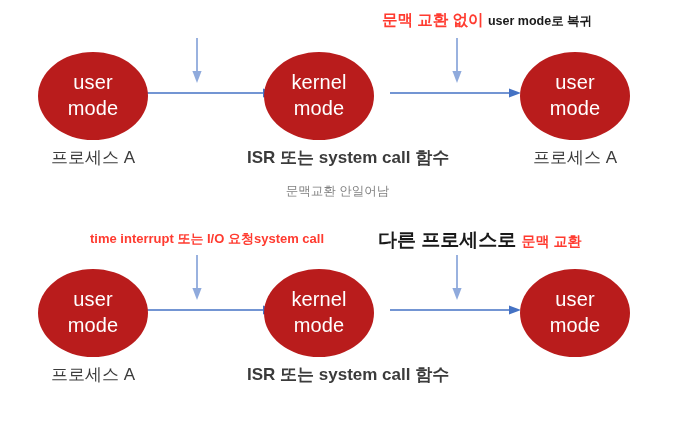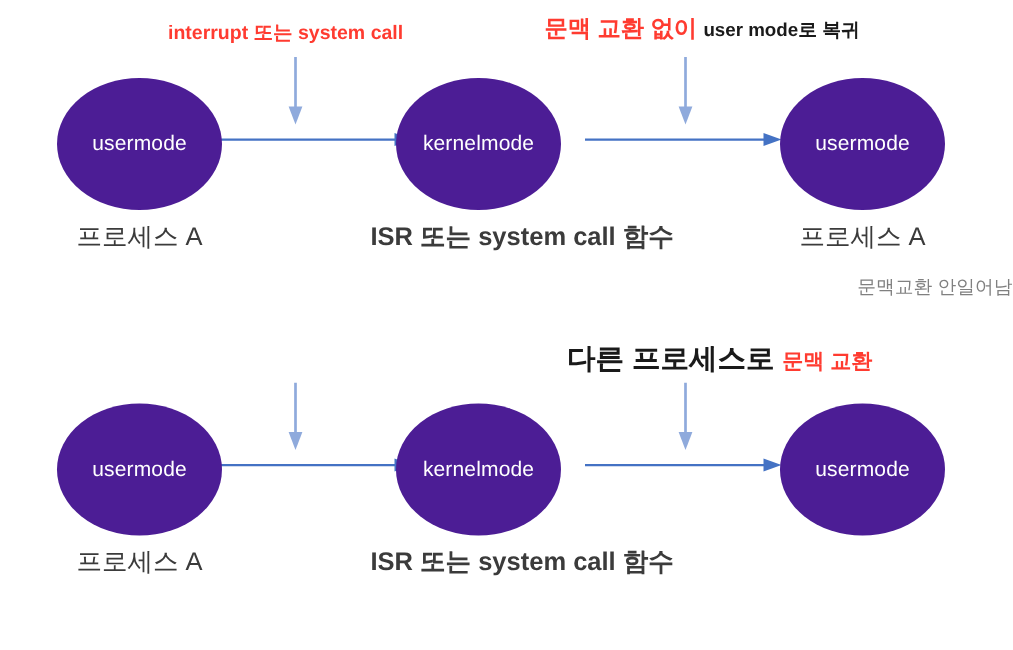--- a/index.html
+++ b/index.html
@@ -27,27 +27,27 @@
   }
   #row-top { top: 0; }
   #row-bottom { top: 217px; }
 
   
   .node {
     position: absolute;
     width: 110px;
     height: 88px;
     border-radius: 50%;
-    background: #4c1d95;
+    background: #b91c1c;
     display: flex;
-    flex-direction: row;
+    flex-direction: column;
     align-items: center;
     justify-content: center;
     color: #ffffff;
-    font-size: 14px;
+    font-size: 20px;
     line-height: 1.28;
     letter-spacing: 0.1px;
   }
   .node-line { display: block; }
   .node-1 { left: 38px;  top: 52px; }
   .node-2 { left: 264px; top: 52px; }
   .node-3 { left: 520px; top: 52px; }
 
   
   .caption {
@@ -91,53 +91,50 @@
     color: #ff3b30;
     font-weight: bold;
   }
   .annot .black {
     color: #1a1a1a;
     font-weight: bold;
   }
   .annot-tl { left: 112px; top: 14px; font-size: 13px; }
   .annot-tl .red { font-size: 13px; }
 
-  .annot-tr { left: 363px; top: 10px; }
+  .annot-tr { left: 382px; top: 10px; }
   .annot-tr .red   { font-size: 15.5px; }
   .annot-tr .black { font-size: 12.5px; }
 
   .annot-bl { left: 90px; top: 14px; font-size: 13px; }
   .annot-bl .red { font-size: 13px; }
 
   .annot-br { left: 378px; top: 12px; }
   .annot-br .red   { font-size: 14px; }
   .annot-br .black { font-size: 19px; font-weight: bold; }
 
   
   .row-summary {
     position: absolute;
     left: 0;
     width: 675px;
-    text-align: right;
+    text-align: center;
     color: #808080;
     font-size: 12.5px;
     white-space: nowrap;
   }
   #summary-top    { top: 183px; }
 </style>
 </head>
 <body>
 
 <div class="canvas">
 
   <div class="row" id="row-top">
 
-    <div class="annot annot-tl">
-      <span class="red">interrupt 또는 system call</span>
-    </div>
 
     <div class="annot annot-tr">
       <span class="red">문맥 교환 없이 </span><span class="black">user mode로 복귀</span>
     </div>
 
     <div class="v-arrow v-arrow-1">
       <svg width="14" height="46" viewBox="0 0 14 46">
         <line x1="7" y1="0" x2="7" y2="34" stroke="#8faadc" stroke-width="1.8"></line>
         <polygon points="7,45 2.4,33 11.6,33" fill="#8faadc"></polygon>
       </svg>
@@ -177,20 +174,23 @@
 
     <div class="caption cap-1">프로세스 A</div>
     <div class="caption cap-2">ISR 또는 system call 함수</div>
     <div class="caption cap-3">프로세스 A</div>
 
     <div class="row-summary" id="summary-top">문맥교환 안일어남</div>
   </div>
 
   <div class="row" id="row-bottom">
 
+    <div class="annot annot-bl">
+      <span class="red">time interrupt 또는 I/O 요청system call</span>
+    </div>
 
     <div class="annot annot-br">
       <span class="black">다른 프로세스로 </span><span class="red">문맥 교환</span>
     </div>
 
     <div class="v-arrow v-arrow-1">
       <svg width="14" height="46" viewBox="0 0 14 46">
         <line x1="7" y1="0" x2="7" y2="34" stroke="#8faadc" stroke-width="1.8"></line>
         <polygon points="7,45 2.4,33 11.6,33" fill="#8faadc"></polygon>
       </svg>

